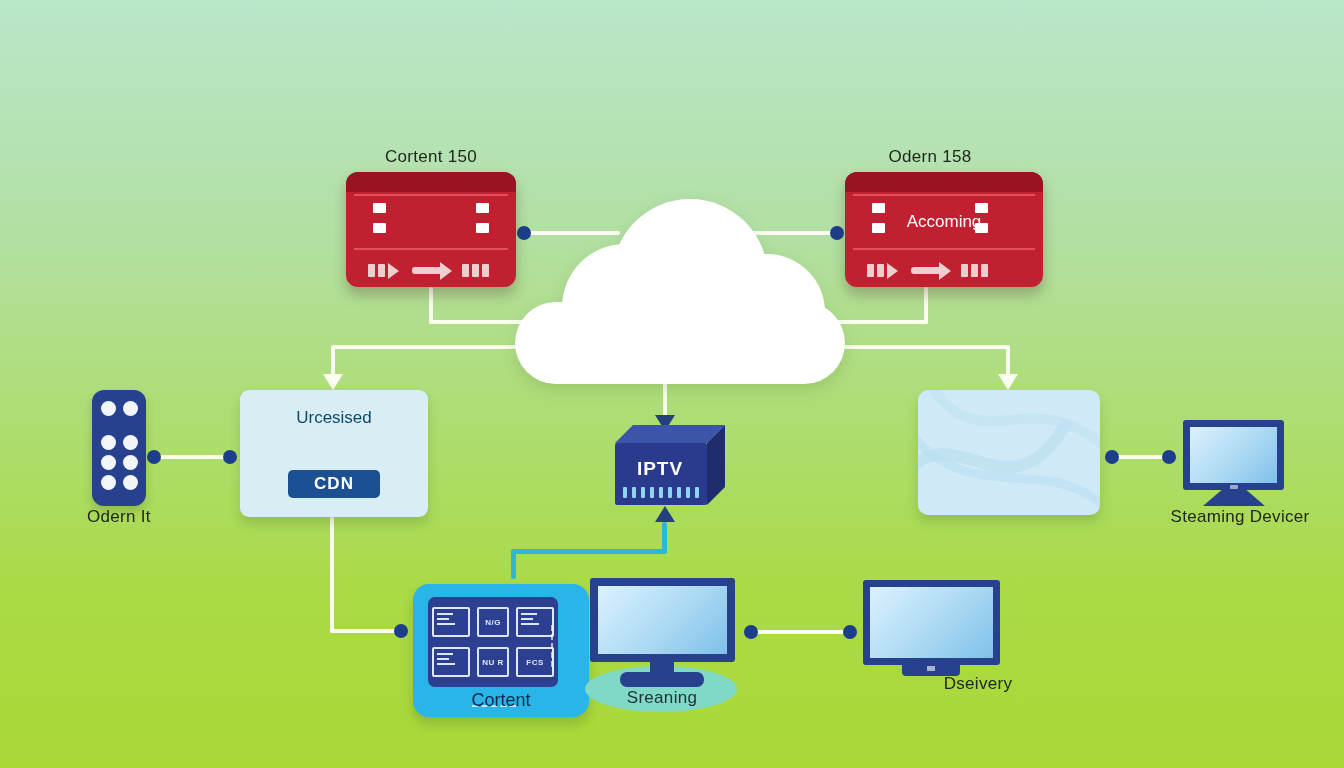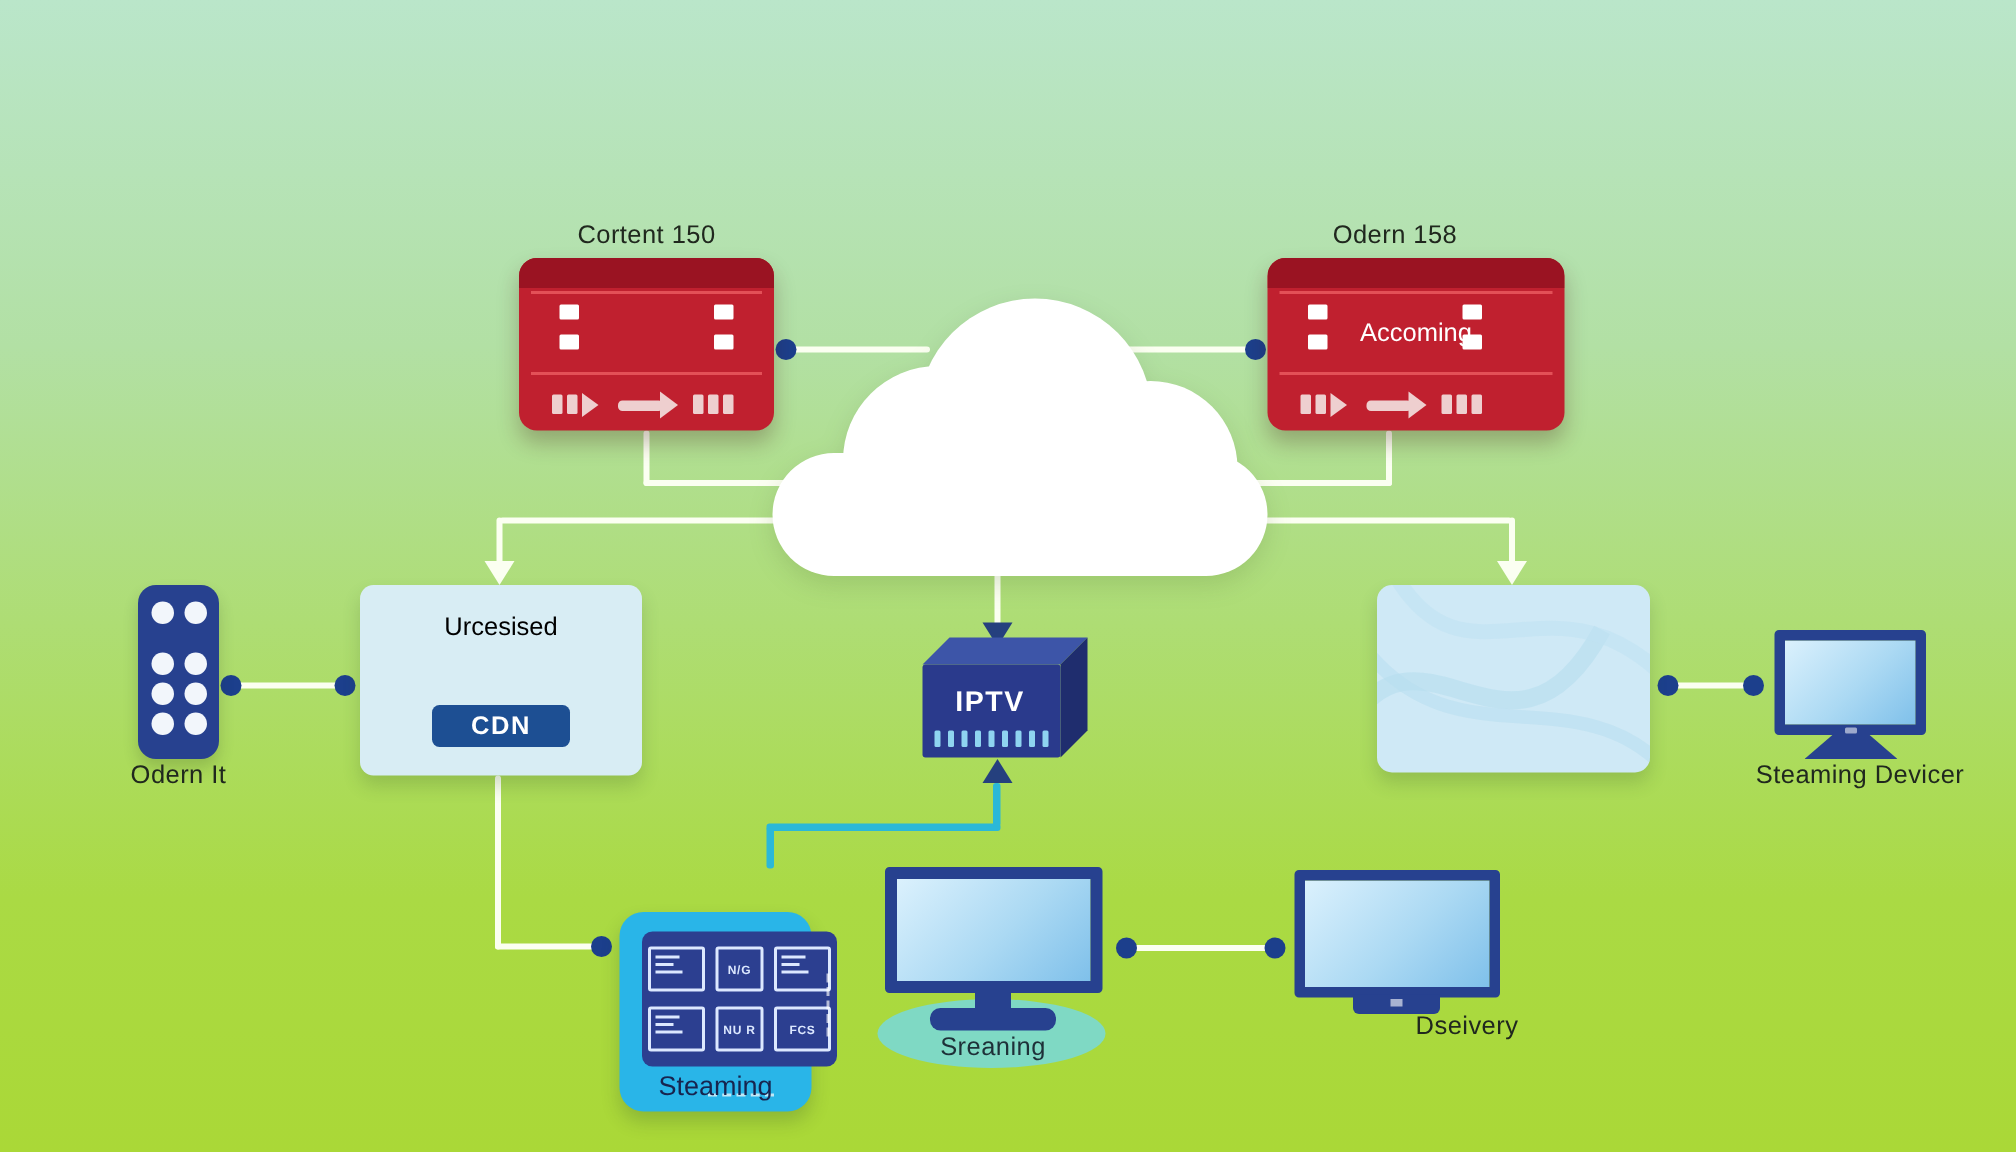--- a/index.html
+++ b/index.html
@@ -33,38 +33,38 @@
   .earrow-shaft{display:inline-block;width:30px;height:7px;background:#eecfcf;border-radius:3px;vertical-align:middle;}
   .earrow-head{display:inline-block;width:0;height:0;border-top:9px solid transparent;border-bottom:9px solid transparent;border-left:12px solid #eecfcf;vertical-align:middle;margin-left:-2px;}
   
   .cloud-svg{position:absolute;left:505px;top:192px;filter:drop-shadow(0 6px 8px rgba(60,90,40,.16));}
   .cloud-title{position:absolute;left:560px;top:278px;width:240px;text-align:center;font-size:30px;color:#1b1b1b;}
   
   .remote{position:absolute;left:92px;top:390px;width:54px;height:116px;background:#27418f;border-radius:12px;box-shadow:0 6px 10px rgba(40,60,30,.2);}
   .remote .rd{position:absolute;width:15px;height:15px;border-radius:50%;background:#f2f6fb;}
   
   .cdn-box{position:absolute;left:240px;top:390px;width:188px;height:127px;background:#d8edf4;border-radius:9px;box-shadow:0 7px 12px rgba(50,80,40,.2);}
-  .cdn-box .ttl{position:absolute;left:0;right:0;top:18px;text-align:center;color:#000000;font-size:17px;}
+  .cdn-box .ttl{position:absolute;left:0;right:0;top:18px;text-align:center;color:#0c4a6e;font-size:17px;}
   .cdn-btn{position:absolute;left:48px;top:80px;width:92px;height:28px;background:#1d4f93;border-radius:5px;
     color:#ffffff;font-weight:bold;font-size:17px;text-align:center;line-height:28px;letter-spacing:1px;}
   
   .pattern-box{position:absolute;left:918px;top:390px;width:182px;height:125px;background:#cfe9f6;border-radius:10px;overflow:hidden;box-shadow:0 7px 12px rgba(50,80,40,.2);}
   
   .monitor-frame{position:absolute;background:linear-gradient(135deg,#dbf1fd 0%,#abd9f3 55%,#7fc0ea 100%);border:7px solid #27418f;border-radius:3px;}
   .stand-trap{position:absolute;background:#27418f;clip-path:polygon(30% 0,70% 0,100% 100%,0 100%);}
   .stand-neck{position:absolute;background:#27418f;}
   .stand-base{position:absolute;background:#27418f;border-radius:7px;}
   .bezel-dot{position:absolute;width:8px;height:4px;background:rgba(255,255,255,.55);border-radius:1px;}
   .teal-oval{position:absolute;left:585px;top:666px;width:152px;height:46px;background:#7fd9c4;border-radius:50%;}
   
   .iptv-title{position:absolute;left:615px;top:458px;width:90px;text-align:center;color:#ffffff;font-weight:bold;font-size:19px;letter-spacing:1px;}
   .iptv-bars{position:absolute;left:623px;top:487px;width:80px;display:flex;gap:5px;}
   .iptv-bars span{display:block;width:4px;height:11px;background:#8fd4f0;border-radius:1px;}
   
-  .screens-outer{position:absolute;left:413px;top:608px;width:128px;height:133px;background:#29b5e8;border-radius:16px;box-shadow:0 7px 12px rgba(40,70,40,.22);}
+  .screens-outer{position:absolute;left:413px;top:584px;width:128px;height:133px;background:#29b5e8;border-radius:16px;box-shadow:0 7px 12px rgba(40,70,40,.22);padding-left:48px;}
   .screens-inner{position:absolute;left:15px;top:13px;width:130px;height:90px;background:#2c3f90;border-radius:7px;
     display:grid;grid-template-columns:38px 32px 38px;grid-template-rows:30px 30px;gap:10px 7px;justify-content:center;align-content:center;}
   .cell{border:2px solid #dce8ff;border-radius:2px;color:#dce8ff;font-size:8px;font-weight:bold;
     display:flex;align-items:center;justify-content:center;letter-spacing:.5px;}
   .cell.lines{background:
     linear-gradient(#dce8ff,#dce8ff) 3px 4px / 16px 2px no-repeat,
     linear-gradient(#dce8ff,#dce8ff) 3px 9px / 12px 2px no-repeat,
     linear-gradient(#dce8ff,#dce8ff) 3px 14px / 18px 2px no-repeat;}
   .scribble-v{position:absolute;right:5px;top:28px;width:2px;height:42px;border-right:2px dashed rgba(255,255,255,.65);}
   .scribble-h{position:absolute;left:44px;top:108px;width:44px;border-bottom:2px dashed rgba(255,255,255,.7);}
@@ -213,21 +213,21 @@
     <div class="screens-inner">
       <div class="cell lines"></div>
       <div class="cell">N/G</div>
       <div class="cell lines"></div>
       <div class="cell lines"></div>
       <div class="cell">NU R</div>
       <div class="cell">FCS</div>
       <div class="scribble-v"></div>
       <div class="scribble-h"></div>
     </div>
-    <div class="screens-caption">Steaming</div>
+    <div class="screens-caption">Cortent</div>
   </div>
 
   <div class="teal-oval"></div>
   <div class="monitor-frame" style="left:590px;top:578px;width:129px;height:68px;border-width:8px;"></div>
   <div class="stand-neck" style="left:650px;top:660px;width:24px;height:18px;"></div>
   <div class="stand-base" style="left:620px;top:672px;width:84px;height:15px;"></div>
   <div class="caption" style="left:592px;top:688px;width:140px;color:#1e3038;">Sreaning</div>
 
   <div class="monitor-frame" style="left:863px;top:580px;width:123px;height:71px;"></div>
   <div class="tv-tab" style="left:902px;top:663px;width:58px;height:13px;">

